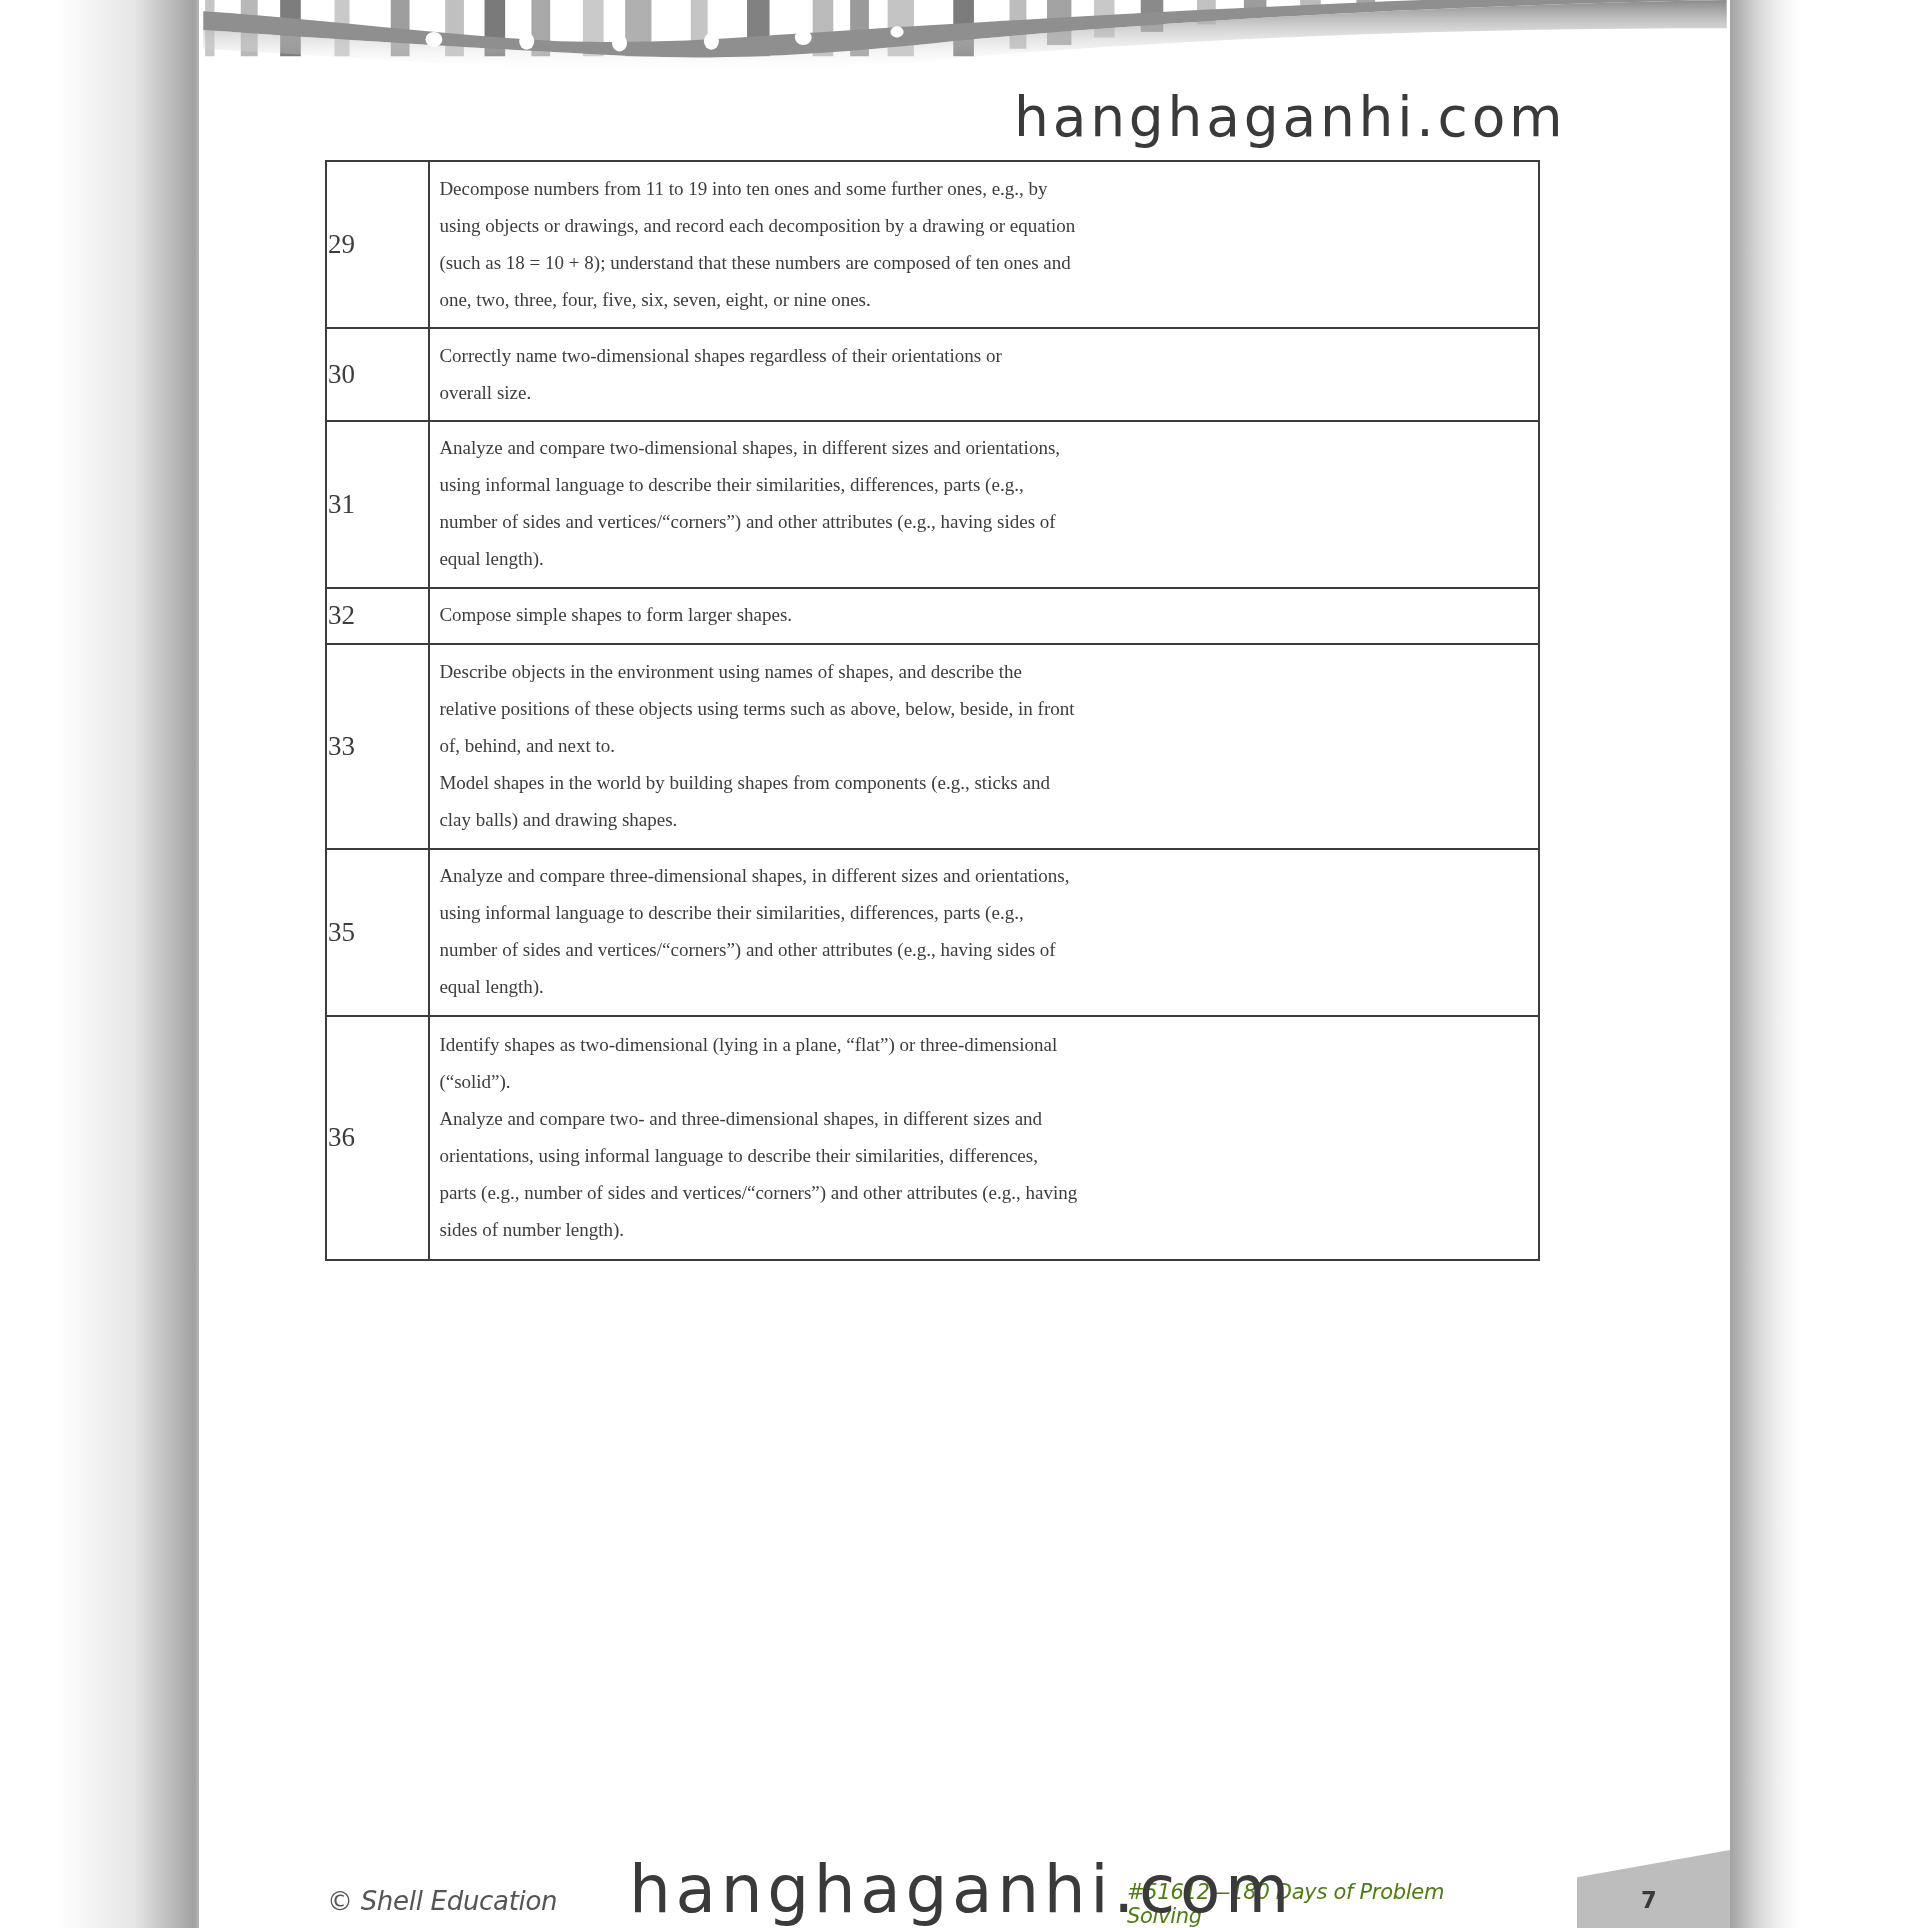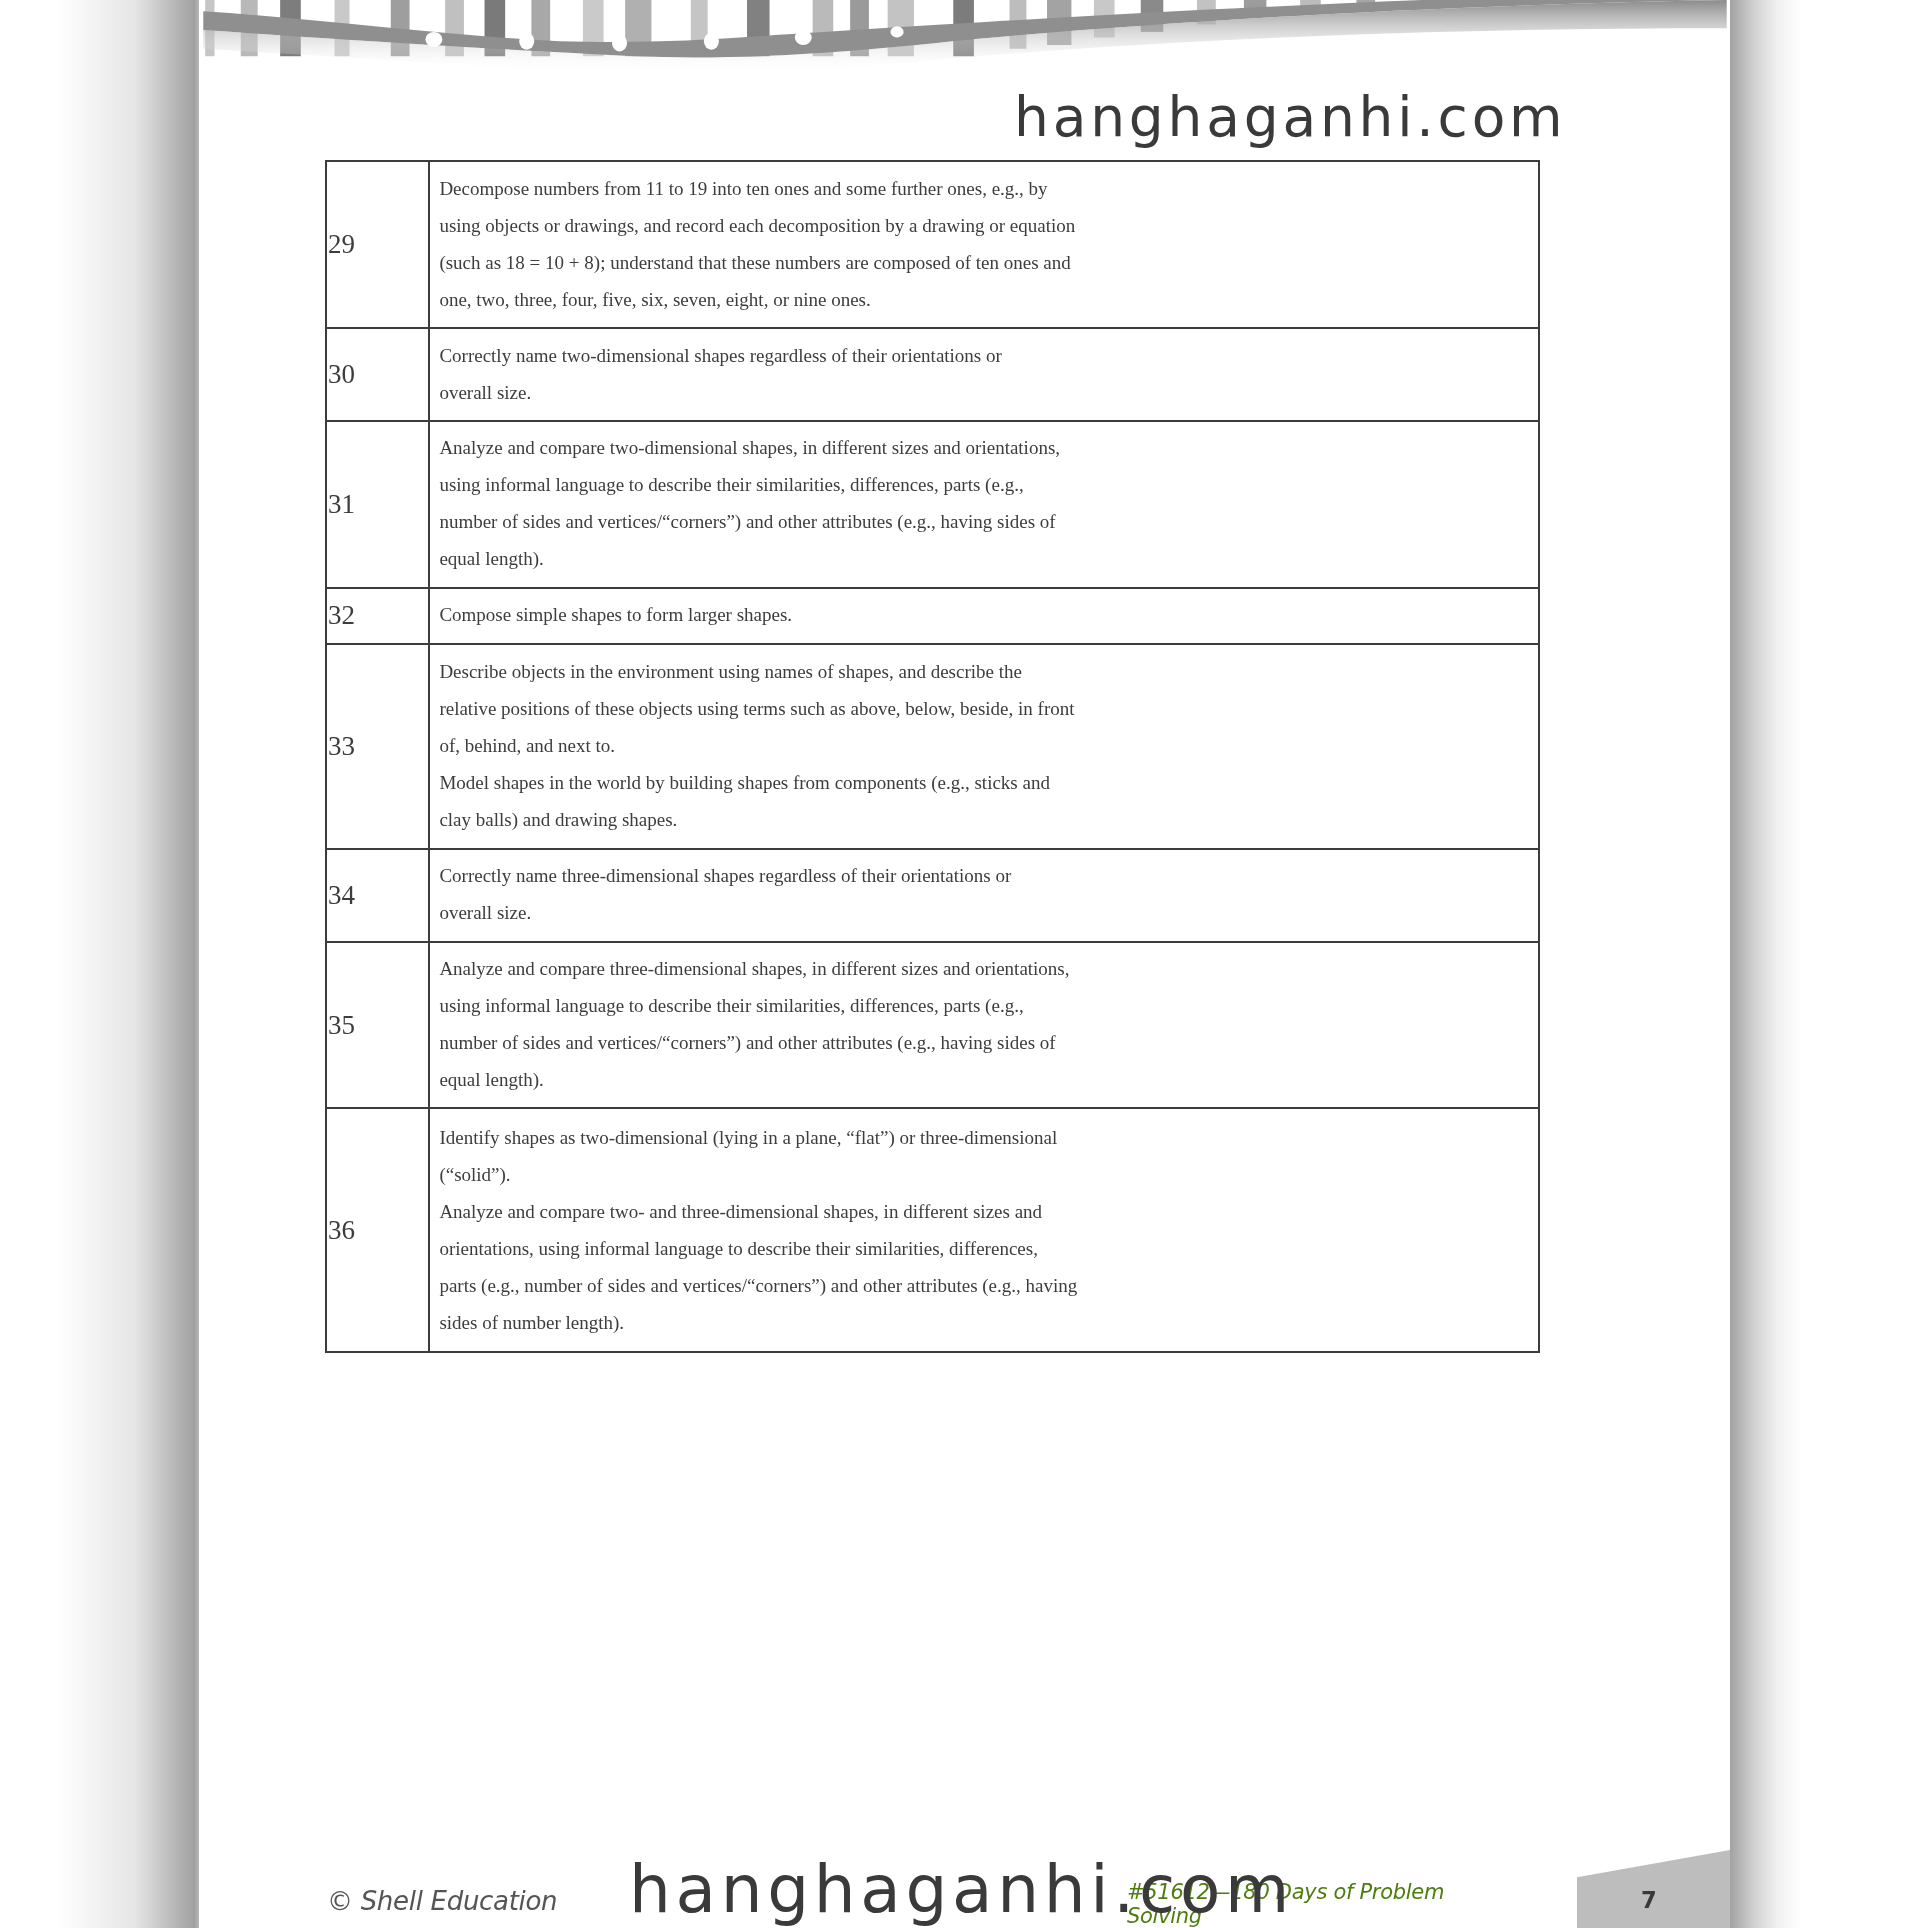--- a/index.html
+++ b/index.html
@@ -171,27 +171,20 @@
       <tr style="height:205px;">
         <td class="num">33</td>
         <td class="desc">
           <span class="line">Describe objects in the environment using names of shapes, and describe the</span>
           <span class="line">relative positions of these objects using terms such as above, below, beside, in front</span>
           <span class="line">of, behind, and next to.</span>
           <span class="line">Model shapes in the world by building shapes from components (e.g., sticks and</span>
           <span class="line">clay balls) and drawing shapes.</span>
         </td>
       </tr>
-      <tr style="height:90px;">
-        <td class="num">34</td>
-        <td class="desc">
-          <span class="line">Correctly name three-dimensional shapes regardless of their orientations or</span>
-          <span class="line">overall size.</span>
-        </td>
-      </tr>
       <tr style="height:166px;">
         <td class="num">35</td>
         <td class="desc">
           <span class="line">Analyze and compare three-dimensional shapes, in different sizes and orientations,</span>
           <span class="line">using informal language to describe their similarities, differences, parts (e.g.,</span>
           <span class="line">number of sides and vertices/“corners”) and other attributes (e.g., having sides of</span>
           <span class="line">equal length).</span>
         </td>
       </tr>
       <tr style="height:244px;">

